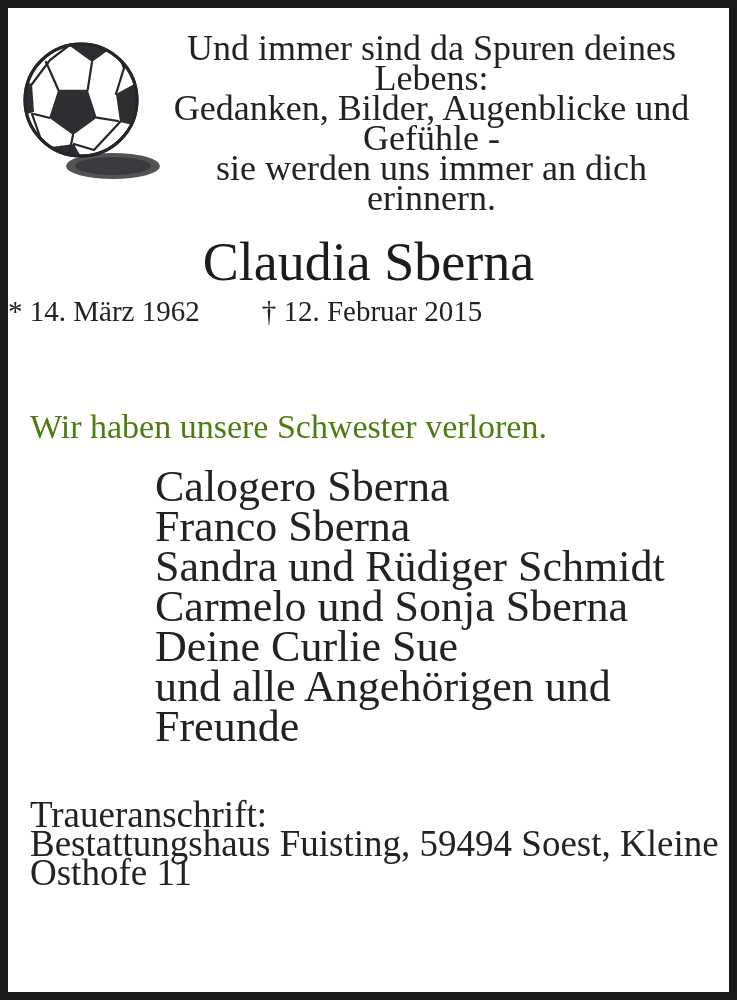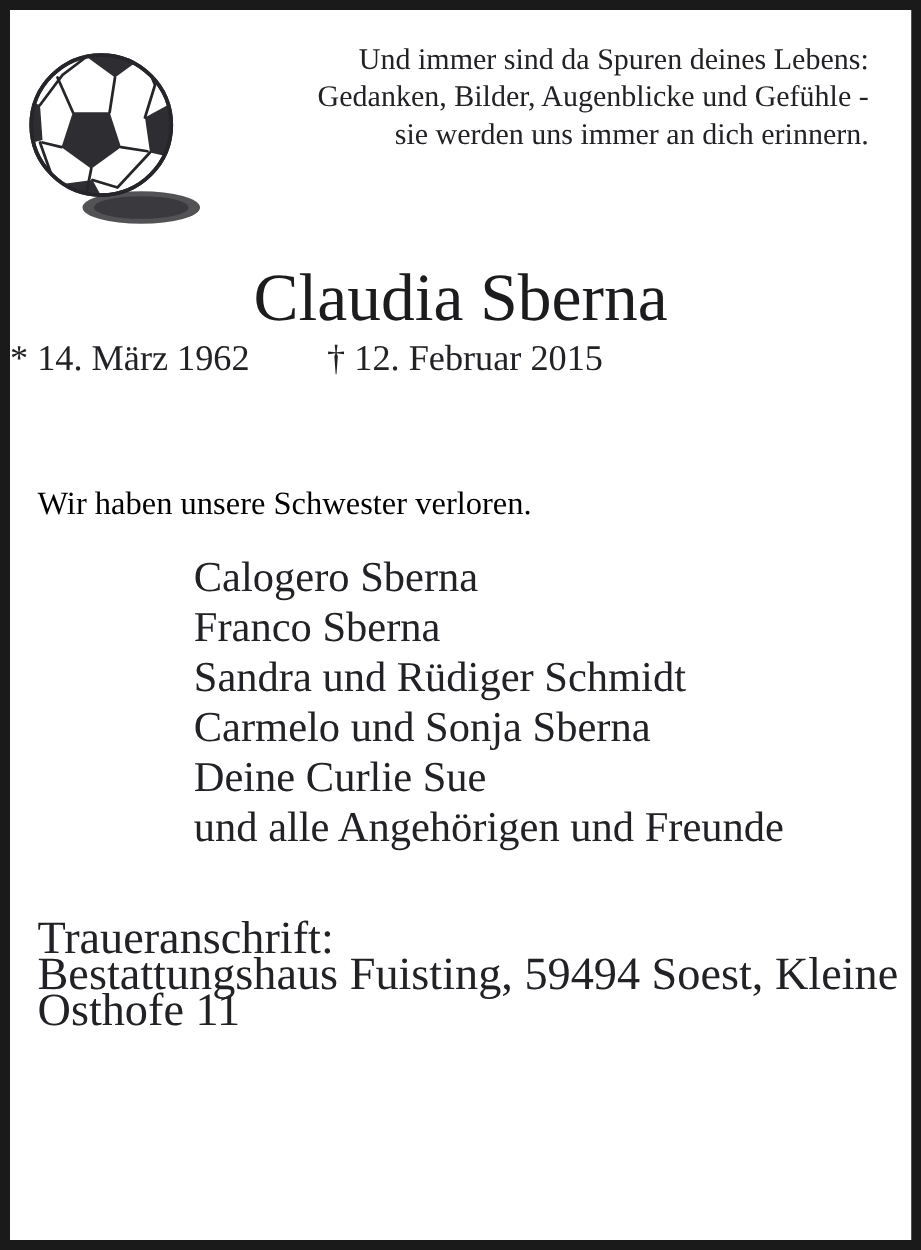--- a/index.html
+++ b/index.html
@@ -18,22 +18,22 @@
   .header {
     display: flex;
     align-items: flex-start;
     padding: 16px 14px 0 10px;
   }
   .ball-wrap { flex: 0 0 150px; }
   .quote {
     flex: 1;
     padding-top: 9px;
     padding-right: 20px;
-    text-align: right;
-    font-size: 24px;
+    text-align: center;
+    font-size: 36px;
     line-height: 30px;
     color: #222226;
     font-family: Liberation Serif, serif;
   }
   .title {
     margin-top: 22px;
     text-align: center;
     font-size: 54px;
     line-height: 1.0;
     letter-spacing: 0px;
@@ -44,27 +44,27 @@
     margin-top: 8px;
     display: flex;
     justify-content: flex-start;
     gap: 62px;
     font-size: 29px;
     line-height: 1.0;
     color: #222226;
   }
   .intro {
     margin: 85px 0 0 22px;
-    font-size: 26px;
+    font-size: 34px;
     line-height: 32px;
-    color: #000000;
+    color: #4d7c0f;
   }
   .names {
     margin: 24px 0 4px 147px;
-    font-size: 34px;
+    font-size: 44px;
     line-height: 40px;
     color: #222226;
   }
   .address {
     margin: 53px 0 0 22px;
     font-size: 37px;
     line-height: 29px;
     color: #222226;
   }
   .funeral {

